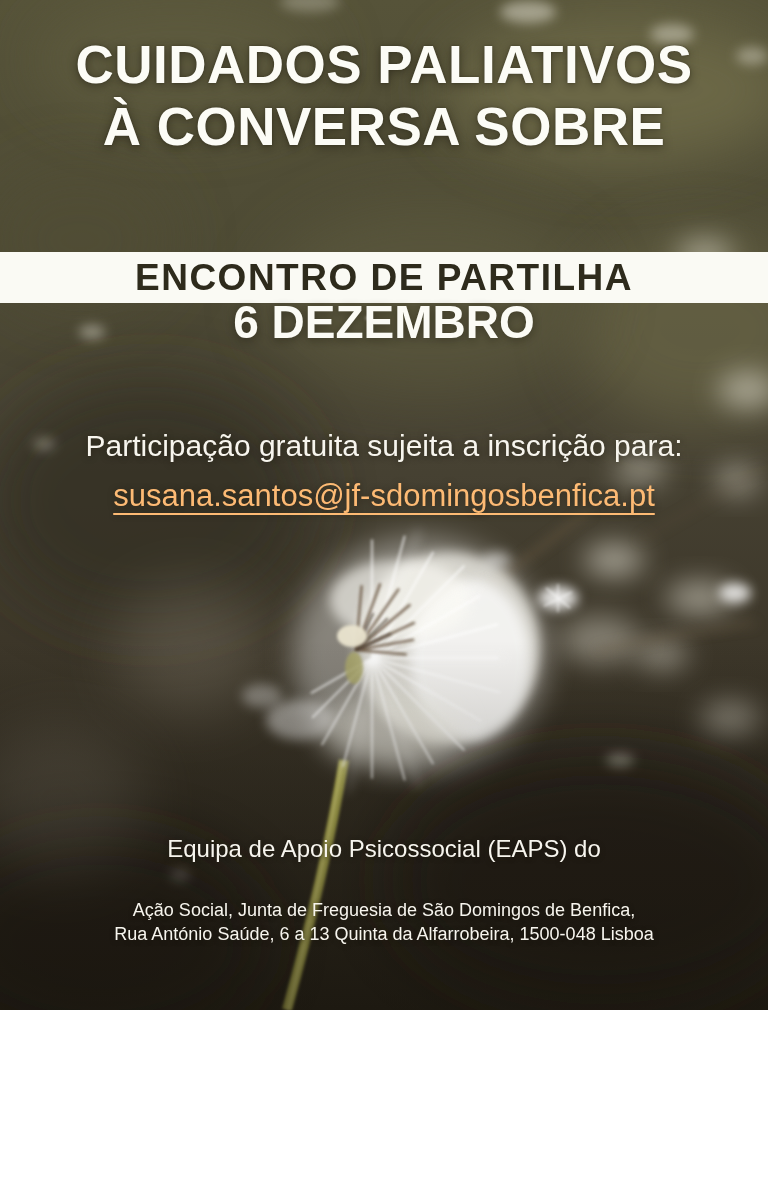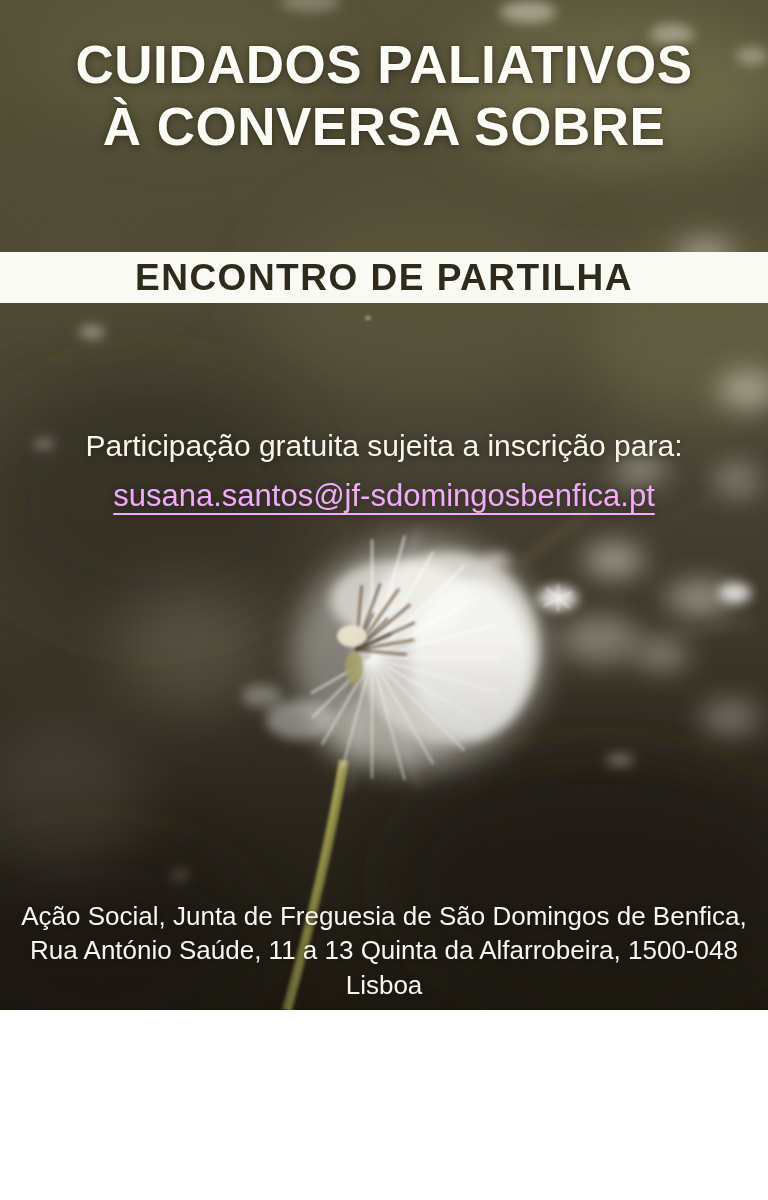--- a/index.html
+++ b/index.html
@@ -15,25 +15,25 @@
 
   .title-block { top:34px; font-weight:800; font-size:53px; line-height:1.17;
     letter-spacing:.5px; color:#fcfcf6;
     text-shadow:0 2px 10px rgba(25,22,12,.5), 0 0 2px rgba(40,36,20,.45); }
   .banner-band { top:207px; height:51px; background:#fafaf4;
     color:#2e2b1c; font-weight:700; font-size:37px; line-height:51px; letter-spacing:1.5px;margin-top:45px; }
   .datetime-block { top:294px; font-weight:700; font-size:46px; line-height:1.22;
     color:#fbfbf5; text-shadow:0 2px 8px rgba(25,22,12,.45); }
   .registration-block { top:424px; font-weight:400; font-size:30px; line-height:1.45;
     text-shadow:0 1px 6px rgba(25,22,12,.5);text-align:center; }
-  .email-link { display:inline-block; margin-top:6px; font-size:31px; color:#f0abfc;
+  .email-link { display:inline-block; margin-top:6px; font-size:31px; color:#fdba74;
     text-decoration:underline; text-decoration-thickness:2px; text-underline-offset:7px; }
   .organizer-block { top:833px; font-size:24px; line-height:1.3;
     text-shadow:0 1px 5px rgba(25,22,12,.55); }
-  .address-block { top:899px; font-size:26px; line-height:1.32;
+  .address-block { top:899px; font-size:18px; line-height:1.32;
     text-shadow:0 1px 5px rgba(25,22,12,.55); }
 
   .footer { top:1010px; left:0; width:768px; height:190px; background:#ffffff; }
 </style>
 </head>
 <body>
 
 <div class="poster">
 
   <svg class="abs photo" viewBox="0 0 768 1010" width="768" height="1010" aria-hidden="true">
@@ -185,33 +185,35 @@
   <div class="abs ovl title-block">
     <div>CUIDADOS PALIATIVOS</div>
     <div>À CONVERSA SOBRE</div>
   </div>
 
   <div class="abs ovl banner-band">
     <span>ENCONTRO DE PARTILHA</span>
   </div>
 
   <div class="abs ovl datetime-block">
+    <div>6 DEZEMBRO</div>
   </div>
 
   <div class="abs ovl registration-block">
     <div>Participação gratuita sujeita a inscrição para:</div>
     <a href="#" class="email-link">susana.santos@jf-sdomingosbenfica.pt</a>
   </div>
 
   <div class="abs ovl organizer-block">
+    <div>Equipa de Apoio Psicossocial (EAPS) do</div>
   </div>
 
   <div class="abs ovl address-block">
     <div>Ação Social, Junta de Freguesia de São Domingos de Benfica,</div>
-    <div>Rua António Saúde, 11 a 13 Quinta da Alfarrobeira, 1500-048 Lisboa</div>
+    <div>Rua António Saúde, 6 a 13 Quinta da Alfarrobeira, 1500-048 Lisboa</div>
   </div>
 
   <div class="abs footer">
 
     
     
 
     
     
     

